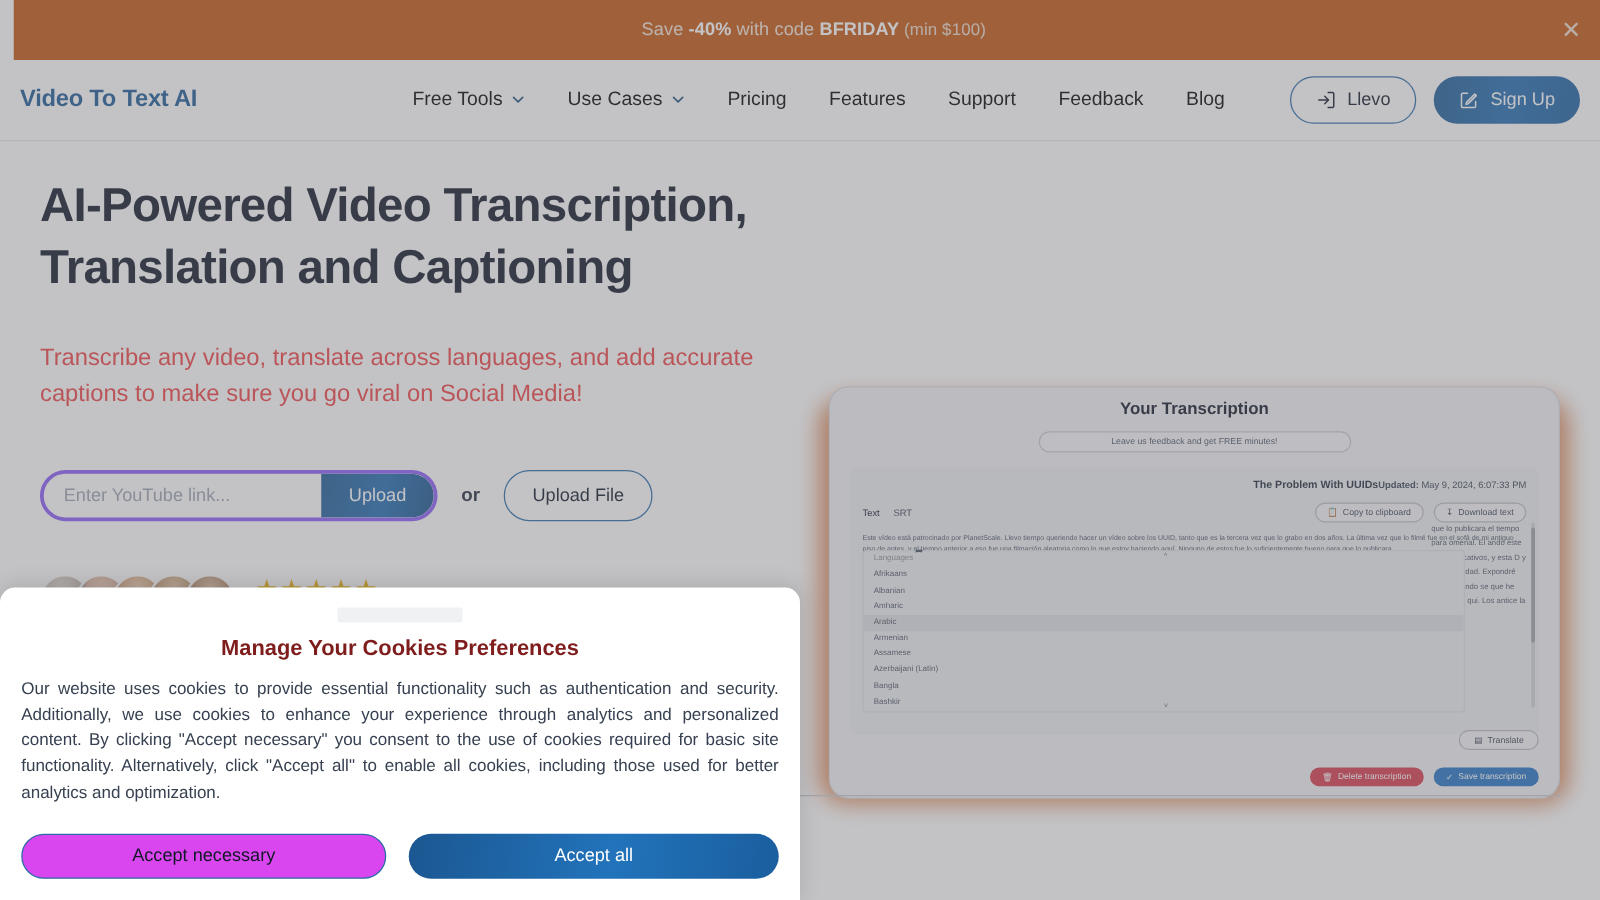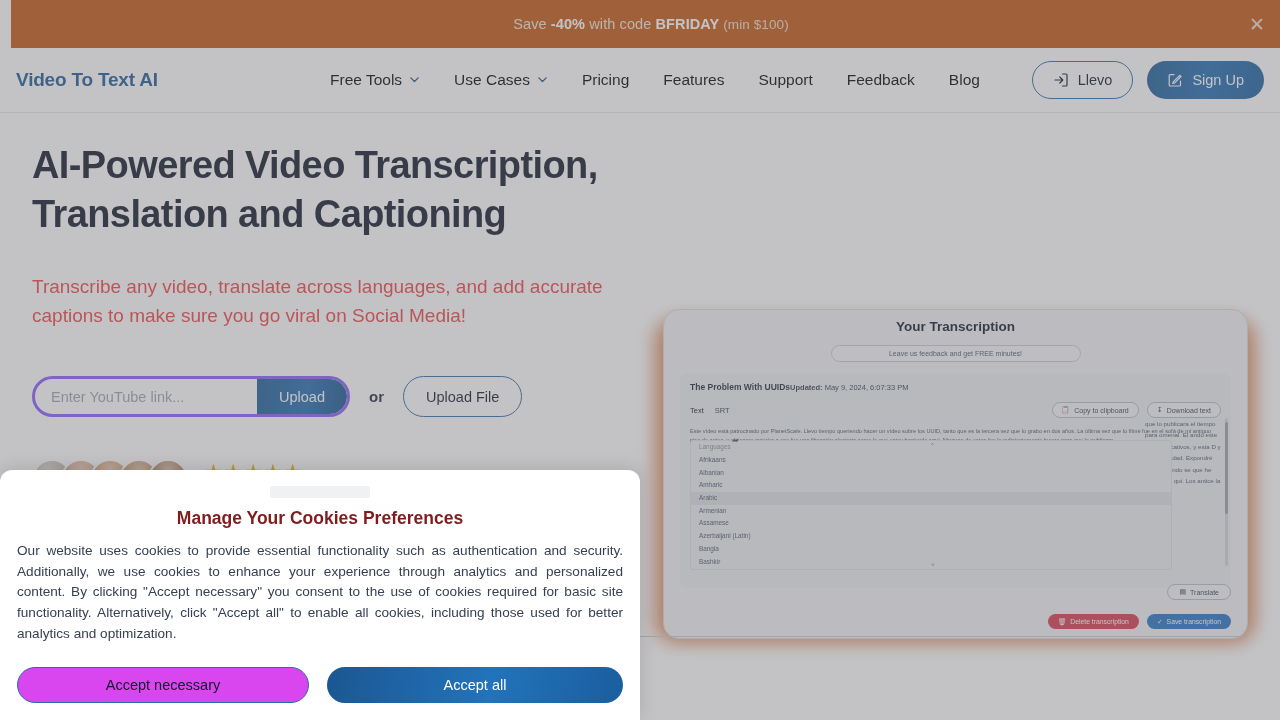--- a/index.html
+++ b/index.html
@@ -183,21 +183,21 @@
     border: 1px solid #c9c9cf; border-radius: 9px;
     background: #f7f7f9;
     font-size: 7px; color: #4b5563;
     display: flex; align-items: center; justify-content: center;
   }
   .mk-panel {
     margin: 12px 16px 0; background: #eceef0;
     border-radius: 6px; padding: 8px 10px 0;
     height: 214px; position: relative; overflow: hidden;
   }
-  .mk-row1 { display: flex; justify-content: flex-start; align-items: center; }
+  .mk-row1 { display: flex; justify-content: flex-end; align-items: center; }
   .mk-doc-title { font-size: 8.5px; font-weight: 700; color: #1f2937; }
   .mk-updated { font-size: 7.5px; color: #374151; }
   .mk-updated b { font-weight: 700; }
   .mk-row2 {
     display: flex; justify-content: space-between; align-items: center;
     margin-top: 10px;
   }
   .mk-tabs { display: flex; gap: 11px; font-size: 7.5px; color: #374151; }
   .mk-tab-active { color: #111827; }
   .mk-actions { display: flex; gap: 8px; }

